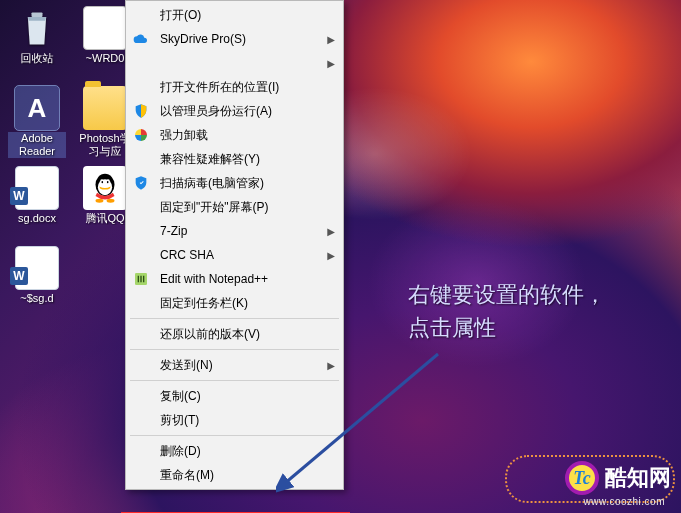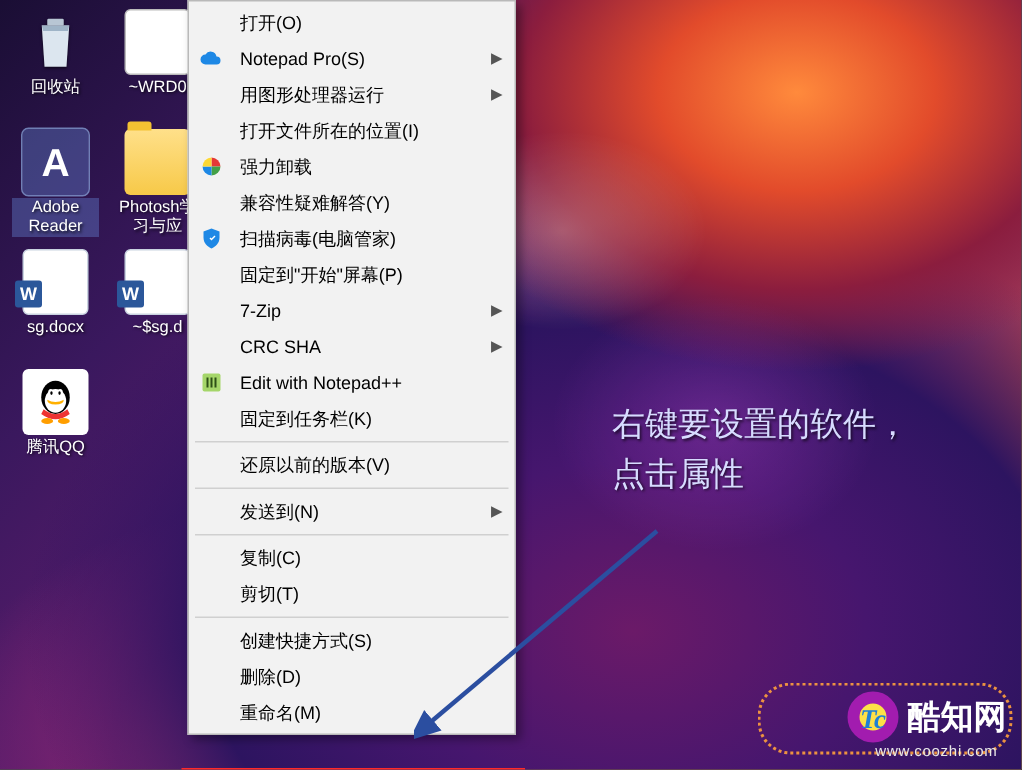--- a/index.html
+++ b/index.html
@@ -128,22 +128,22 @@
 
   
   .wm {
     position:absolute; right:10px; bottom:18px;
     display:flex; align-items:center; gap:6px;
     color:#fff; font-weight:bold; font-size:22px;
     font-family: "Microsoft YaHei";
   }
   .wm .circle {
     width:34px; height:34px; border-radius:50%;
-    background:#fde047; display:flex; justify-content:center;
-    border:8px solid #a21caf;
+    background:#fde047; display:flex; align-items:center; justify-content:center;
+    border:4px solid #a21caf;
   }
   .wm .circle span{ color:#1e7fd6; font-weight:bold; font-style:italic; font-size:18px;}
   .wm-dots {
     position:absolute; right:6px; bottom:10px; width:170px; height:48px;
     border:2px dotted rgba(255,160,60,.9); border-radius:22px;
     pointer-events:none;
   }
   .wm-url { position:absolute; right:16px; bottom:6px; color:#e9e9e9; font-size:10px; letter-spacing:.5px;}
 </style>
 </head>
@@ -175,63 +175,71 @@
 
   <div class="dicon">
     <div class="glyph g-folder"></div>
     <div class="label">Photosh学习与应</div>
   </div>
 
   <div class="dicon">
     <div class="glyph g-worddoc"></div>
     <div class="label">sg.docx</div>
   </div>
-  <div class="dicon">
-    <div class="glyph g-worddoc"></div>
-    <div class="label">~$sg.d</div>
-  </div>
-
   <div class="dicon">
     <div class="glyph g-qq">
       <svg viewBox="0 0 48 48">
           <ellipse cx="24" cy="20" rx="12" ry="14" fill="#000"></ellipse>
           <ellipse cx="24" cy="23" rx="9" ry="10" fill="#fff"></ellipse>
           <ellipse cx="20" cy="16" rx="2.2" ry="3" fill="#fff"></ellipse>
           <ellipse cx="28" cy="16" rx="2.2" ry="3" fill="#fff"></ellipse>
           <ellipse cx="20.6" cy="16.5" rx="1" ry="1.5" fill="#000"></ellipse>
           <ellipse cx="27.4" cy="16.5" rx="1" ry="1.5" fill="#000"></ellipse>
           <path d="M17 22 q7 4 14 0 q0 4 -7 4 q-7 0 -7 -4" fill="#ffb000"></path>
           <path d="M14 30 q10 8 20 0 l2 4 q-12 9 -24 0z" fill="#e33"></path>
           <ellipse cx="17" cy="40" rx="5" ry="2.5" fill="#ff9e00"></ellipse>
           <ellipse cx="31" cy="40" rx="5" ry="2.5" fill="#ff9e00"></ellipse>
         </svg>
     </div>
     <div class="label">腾讯QQ</div>
   </div>
+
+  <div class="dicon">
+    <div class="glyph g-worddoc"></div>
+    <div class="label">~$sg.d</div>
+  </div>
 </div>
 
 <div class="context-menu" id="cm">
     <div class="cm-item">
       <span>打开(O)</span>
     </div>
     <div class="cm-item">
       <span class="cm-icon">
         <svg viewBox="0 0 24 24">
           <path fill="#1e88e5" d="M6 18a5 5 0 010-10 6 6 0 0111 2 4 4 0 010 8z"></path>
         </svg>
       </span>
-      <span>Notepad Pro(S)</span>
-      <span class="arrow">▶</span>
-    </div>
-    <div class="cm-item">
-      <span>用图形处理器运行</span>
+      <span>SkyDrive Pro(S)</span>
+      <span class="arrow">▶</span>
+    </div>
+    <div class="cm-item">
       <span class="arrow">▶</span>
     </div>
     <div class="cm-item">
       <span>打开文件所在的位置(I)</span>
+    </div>
+    <div class="cm-item">
+      <span class="cm-icon">
+        <svg viewBox="0 0 24 24">
+          <path fill="#1e88e5" d="M12 2l8 3v5c0 6-4 10-8 12-4-2-8-6-8-12V5z"></path>
+          <path fill="#ffc107" d="M12 2v20c4-2 8-6 8-12V5z"></path>
+        </svg>
+      </span>
+      <span>以管理员身份运行(A)</span>
     </div>
     <div class="cm-item">
       <span class="cm-icon">
         <svg viewBox="0 0 24 24">
           <circle cx="12" cy="12" r="9" fill="#fff"></circle>
           <path d="M12 3a9 9 0 019 9h-9z" fill="#e53935"></path>
           <path d="M21 12a9 9 0 01-9 9v-9z" fill="#43a047"></path>
           <path d="M12 21a9 9 0 01-9-9h9z" fill="#1e88e5"></path>
           <path d="M3 12a9 9 0 019-9v9z" fill="#fdd835"></path>
         </svg>
@@ -284,33 +292,30 @@
     </div>
     <div class="cm-sep"></div>
     <div class="cm-item">
       <span>复制(C)</span>
     </div>
     <div class="cm-item">
       <span>剪切(T)</span>
     </div>
     <div class="cm-sep"></div>
     <div class="cm-item">
-      <span>创建快捷方式(S)</span>
-    </div>
-    <div class="cm-item">
       <span>删除(D)</span>
     </div>
     <div class="cm-item">
       <span>重命名(M)</span>
     </div>
   </div>
 
 <div class="red-box" id="redbox" style="left: 121px; top: 512px; width: 229px; height: 36px;"></div>
 
-<div class="annot" style="left:408px; top:266px;">
+<div class="annot" style="left:408px; top:278px;">
   <div>右键要设置的软件，</div>
   <div>点击属性</div>
 </div>
 
 <svg class="arrow-svg" style="left:276px; top:346px;" width="180" height="150">
   <defs>
       <marker id="ah" markerWidth="10" markerHeight="10" refX="2" refY="3" orient="auto">
     <path d="M0,0 L0,6 L7,3 z" fill="#2b4ea0"></path>
       </marker>
     </defs>

